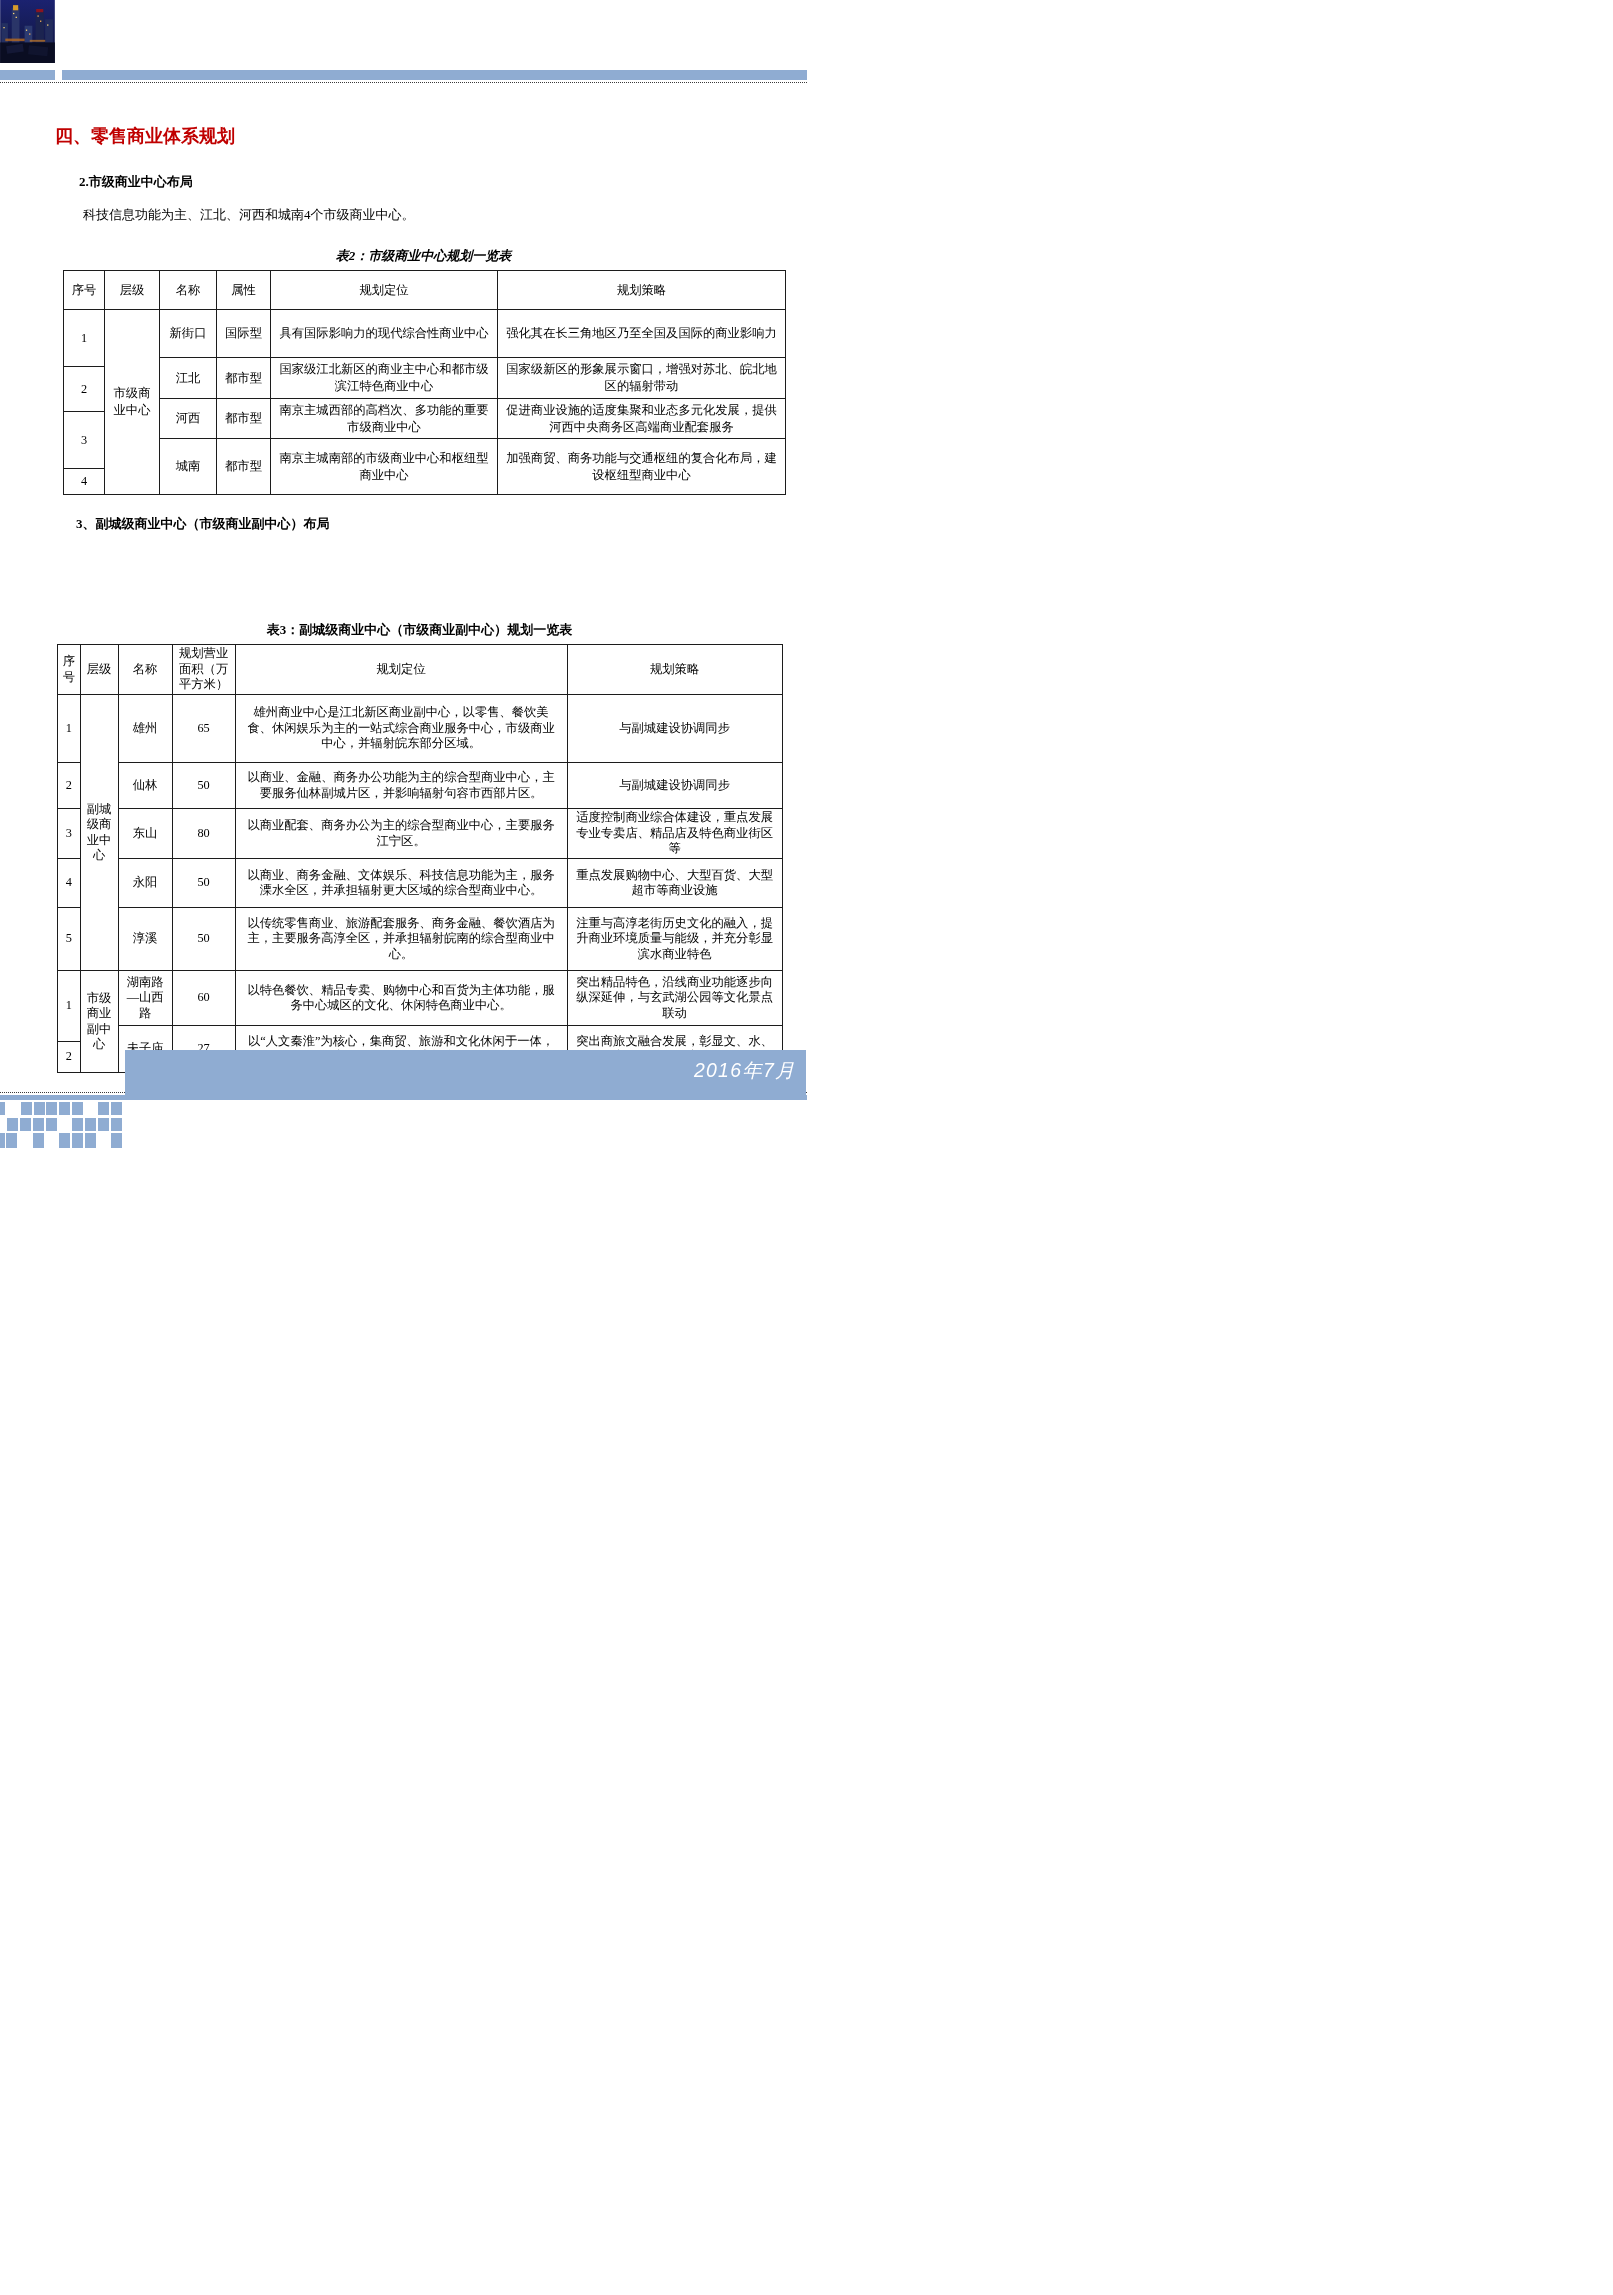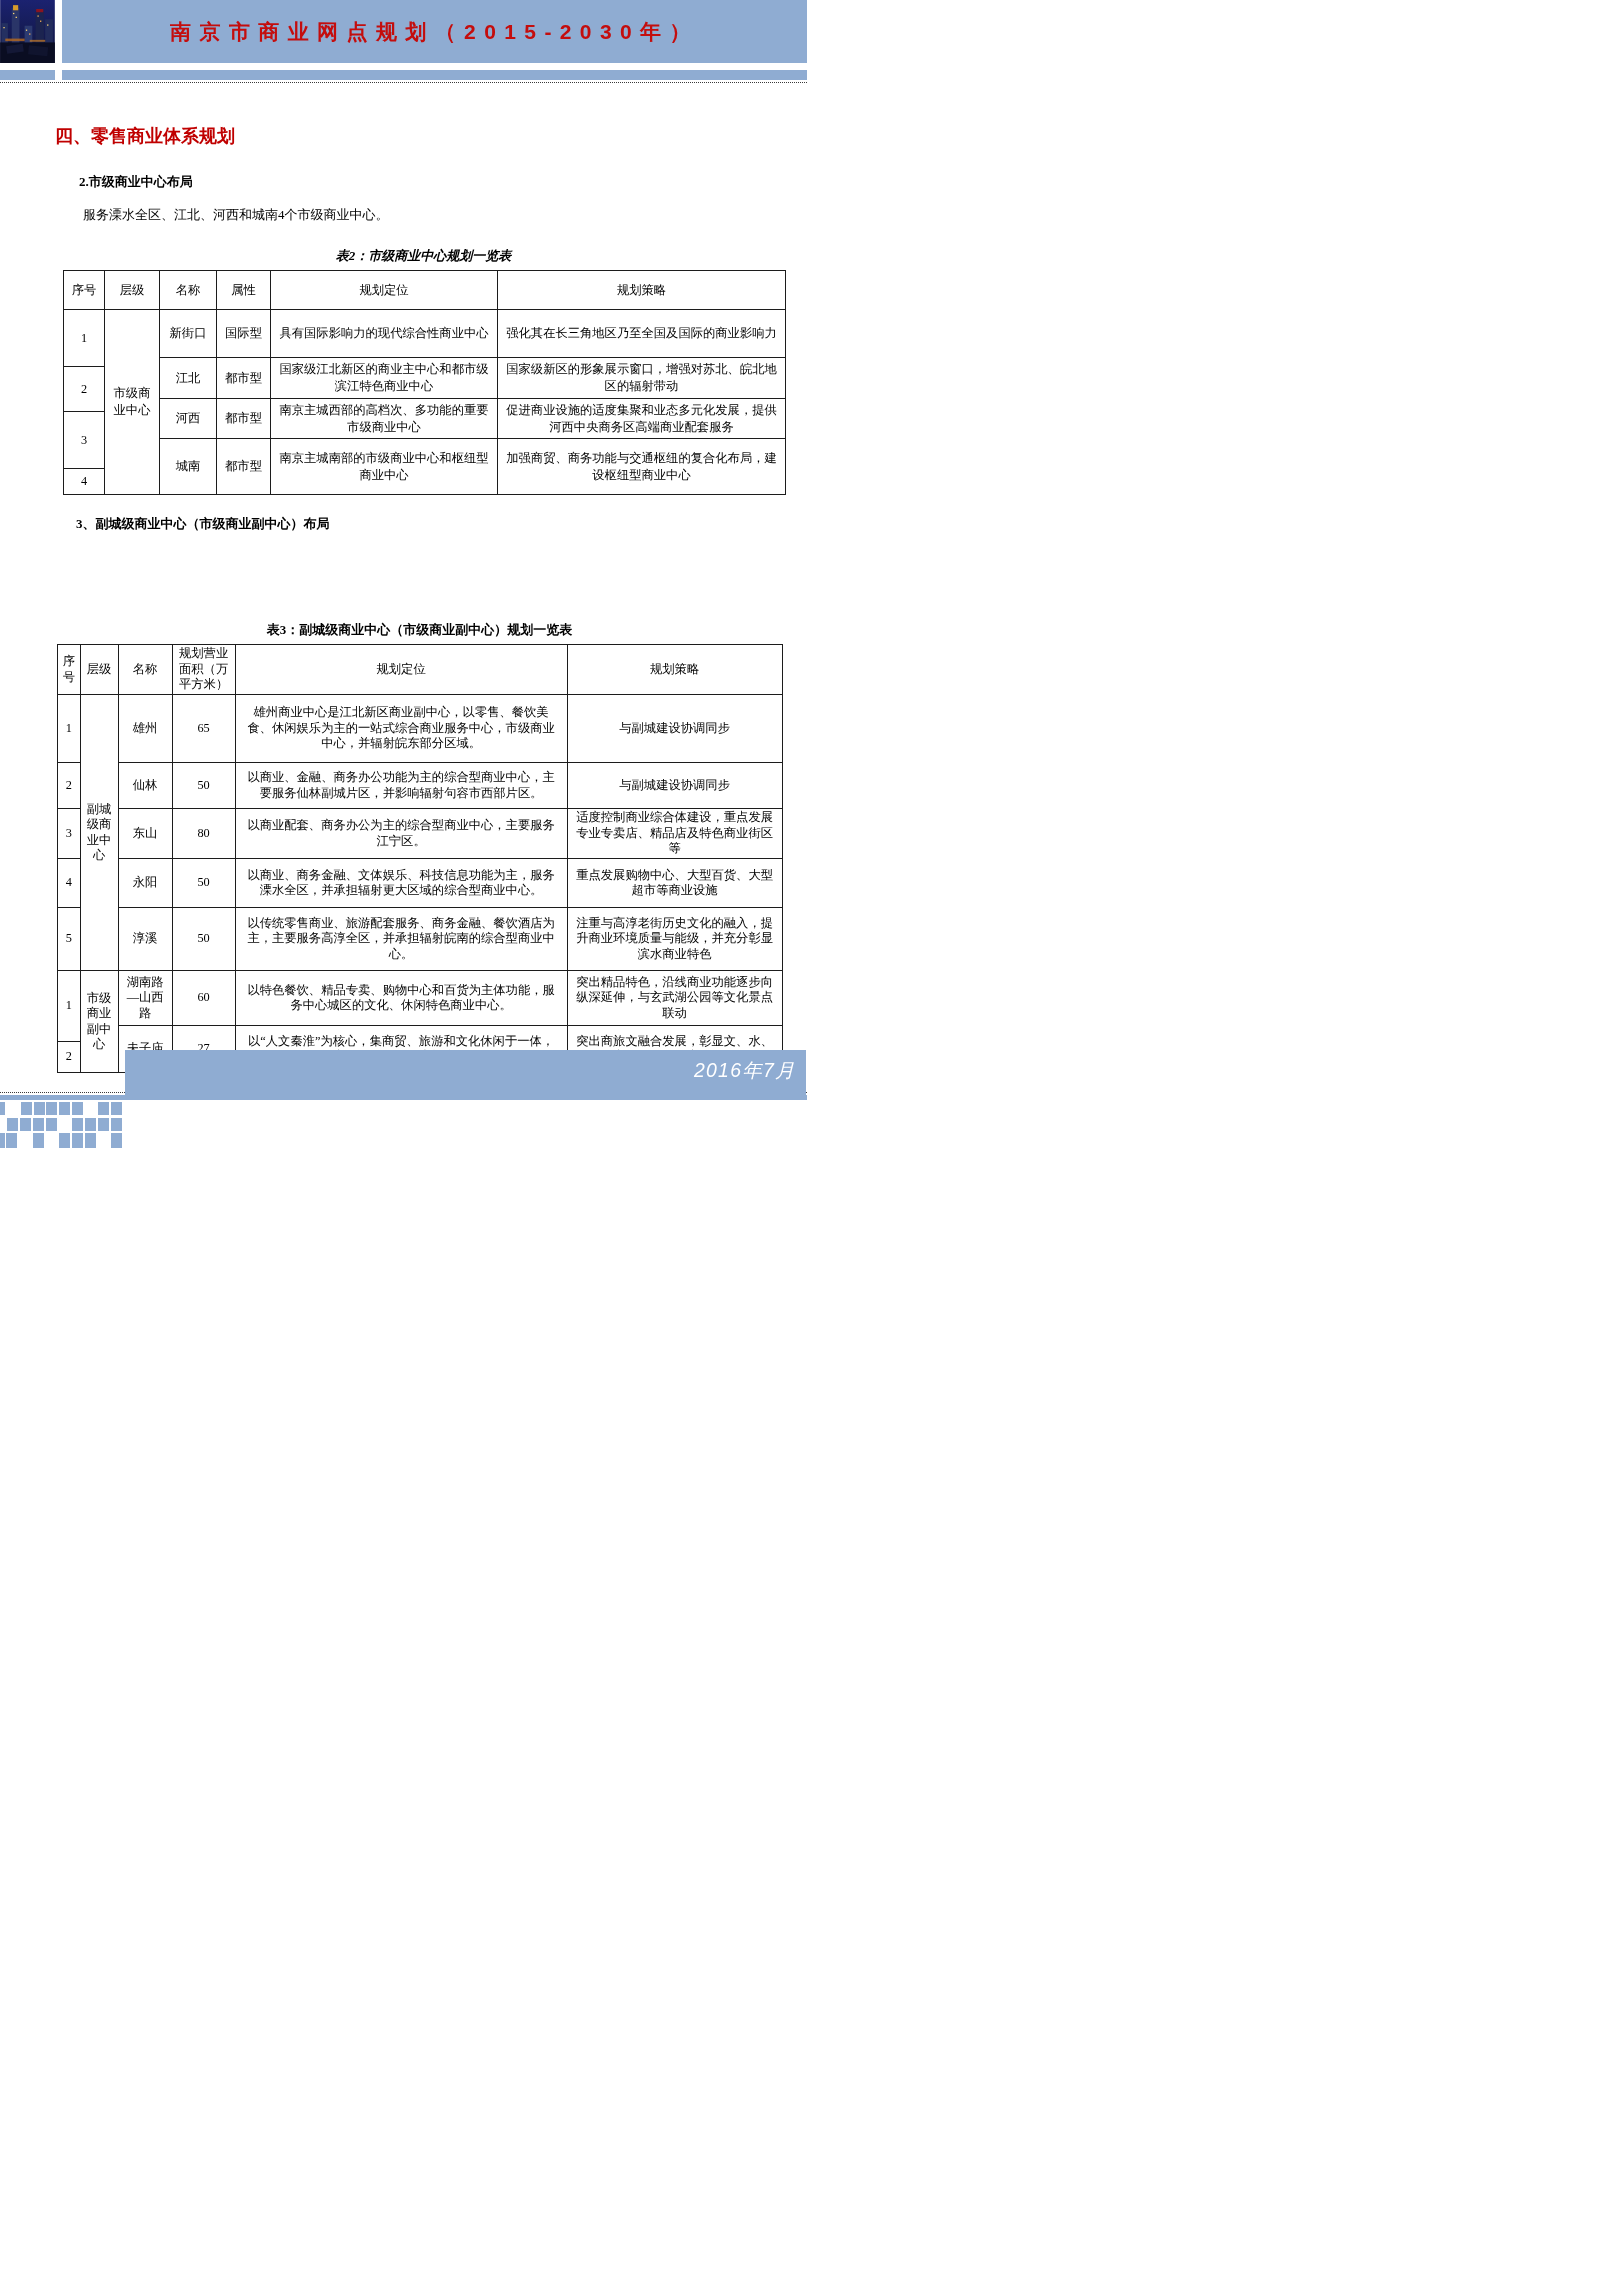--- a/index.html
+++ b/index.html
@@ -84,30 +84,27 @@
       <rect x="58" y="24" width="2" height="2" fill="#ffb35a"></rect>
         <rect x="62" y="32" width="2" height="2" fill="#ffb35a"></rect>
       <rect x="40" y="46" width="2" height="2" fill="#ffd97a"></rect>
         <rect x="45" y="52" width="2" height="2" fill="#ffb35a"></rect>
       <rect x="5" y="42" width="2" height="2" fill="#ffd97a"></rect>
         <rect x="73" y="38" width="2" height="2" fill="#ffd97a"></rect>
       <rect x="8" y="60" width="30" height="4" fill="#b86a1e" opacity="0.8"></rect>
       <rect x="46" y="62" width="24" height="3" fill="#c77a22" opacity="0.7"></rect>
     </svg>
   </div>
-  <div class="banner">
-    <span class="banner-title">南京市商业网点规划（2015-2030年）</span>
-  </div>
   <div class="strip left"></div>
   <div class="strip right"></div>
   <div class="dotted top"></div>
 
   <h1 class="h-main">四、零售商业体系规划</h1>
   <h2 class="h-sub s1">2.市级商业中心布局</h2>
-  <p class="para p1">服务溧水全区、江北、河西和城南4个市级商业中心。</p>
+  <p class="para p1">科技信息功能为主、江北、河西和城南4个市级商业中心。</p>
   <p class="tbl-title t2">表2：市级商业中心规划一览表</p>
 
   <table class="doc" id="t2">
     <colgroup>
         <col style="width:41px">
         <col style="width:55px">
         <col style="width:57px">
         <col style="width:54px">
         <col style="width:227px">
         <col style="width:288px">

